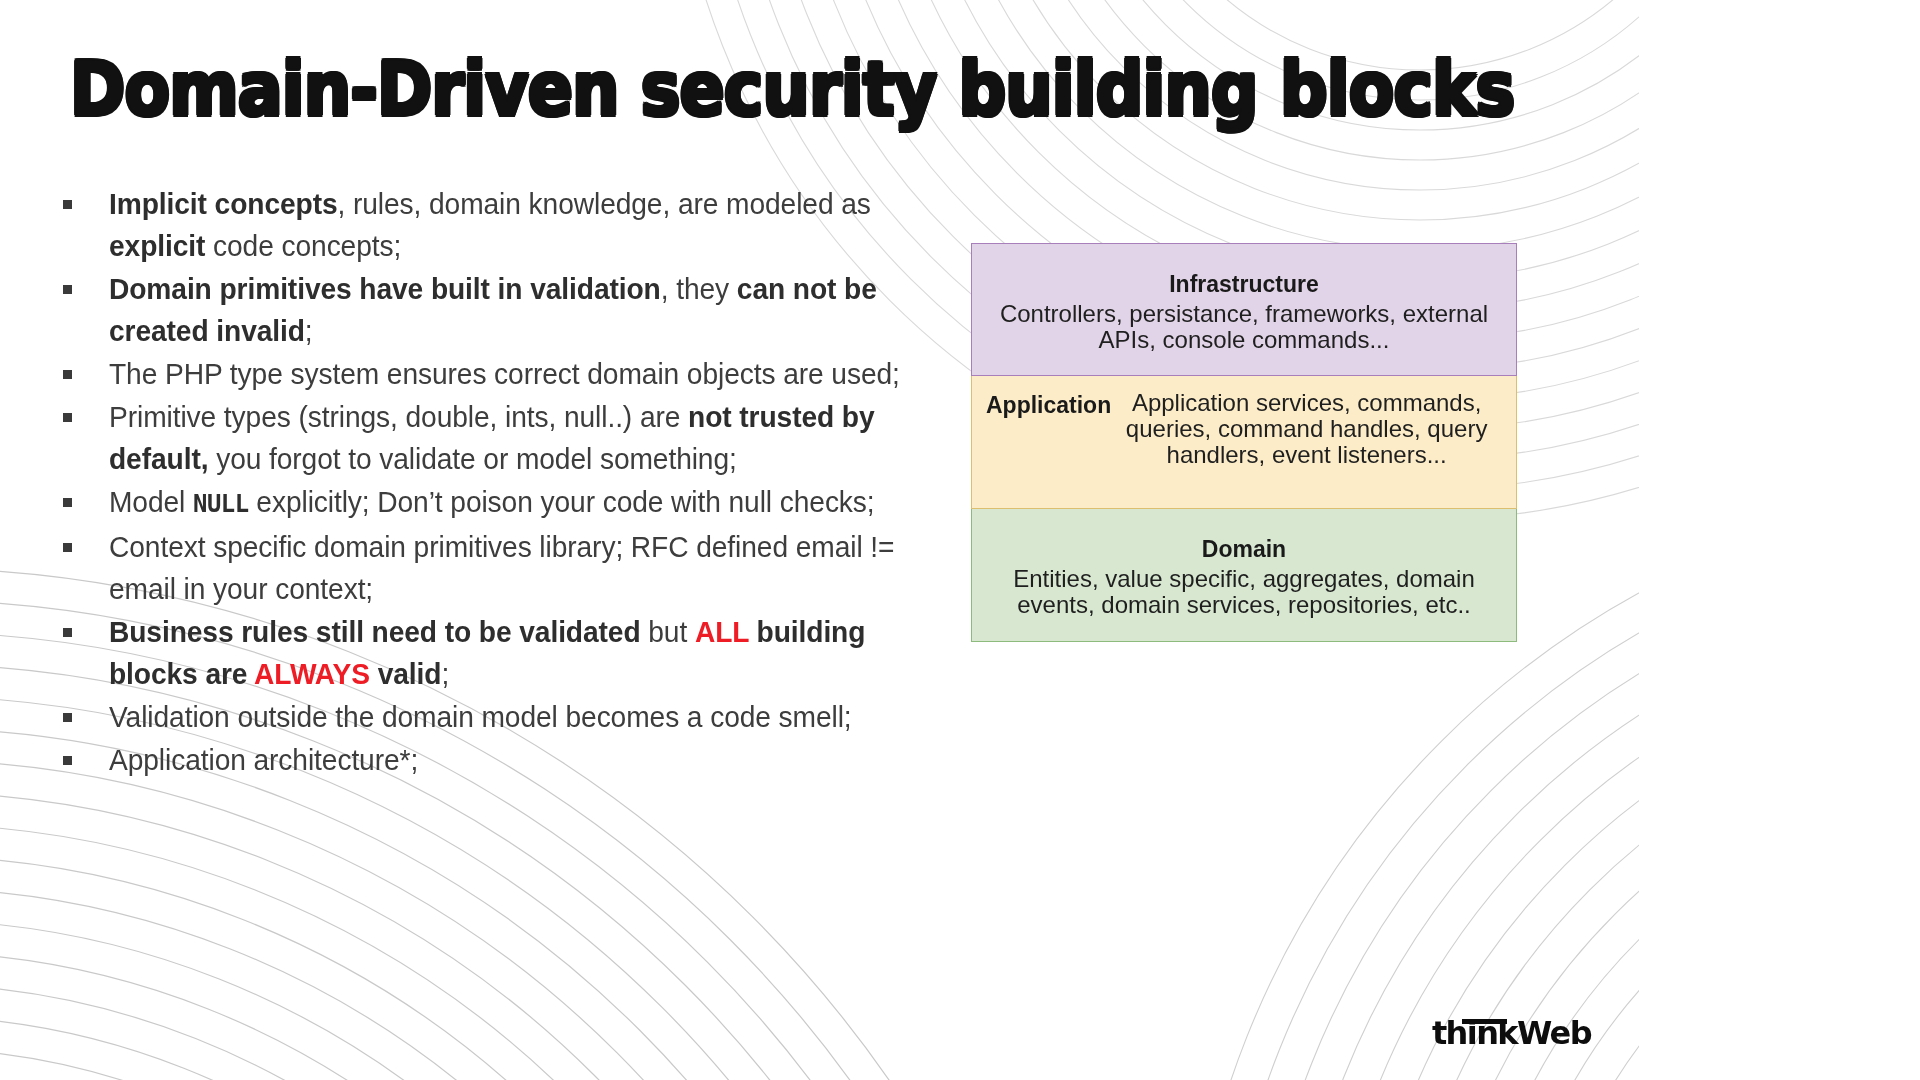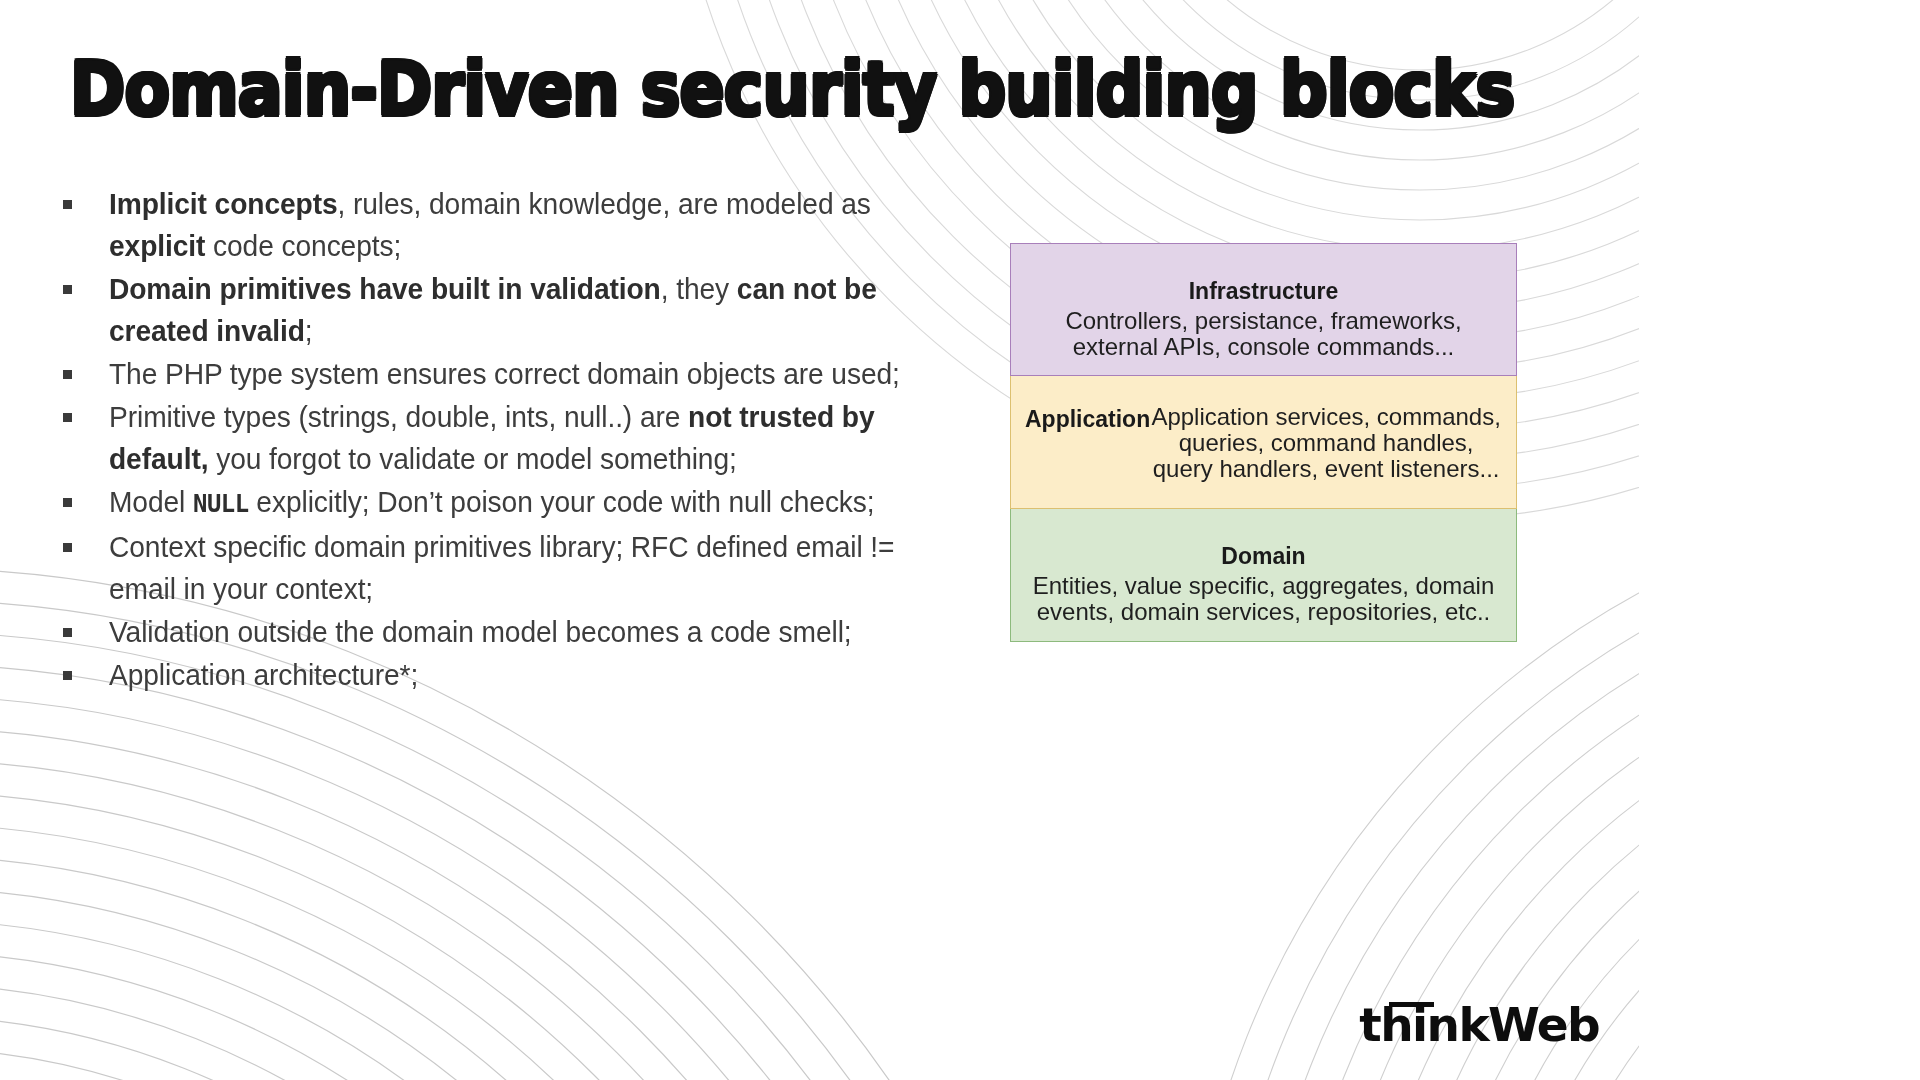--- a/index.html
+++ b/index.html
@@ -100,24 +100,23 @@
   
   #diagram {
     position: absolute;
     left: 971px;
     top: 243px;
     width: 546px;
     z-index: 3;
   }
   .layer {
     box-sizing: border-box;
-    padding: 28px 14px 12px 14px;
+    padding: 14px 14px 12px 14px;
     text-align: center;
     font-family: "Liberation Sans", sans-serif;
-    margin-left: 39px;
   }
   .layer-title {
     font-size: 23px;
     font-weight: 700;
     color: #1a1a1a;
     line-height: 30px;
     margin-bottom: 2px;
   }
   .layer-desc {
     font-size: 24px;
@@ -147,26 +146,26 @@
     border-top: none;
     height: 133px;
     display: flex;
     flex-direction: column;
     justify-content: center;
   }
 
   
   #logo {
     position: absolute;
-    right: 40px;
+    right: 48px;
     bottom: 28px;
     z-index: 4;
     font-family: "DejaVu Sans", sans-serif;
     font-weight: 700;
-    font-size: 47px;
+    font-size: 32px;
     color: #0d0d0d;
     letter-spacing: -1.6px;
     white-space: nowrap;
   }
   #logo .bar {
     position: absolute;
     left: 30px;
     top: 5px;
     width: 45px;
     height: 5px;
@@ -270,20 +269,26 @@
       <div class="bullet-row">
         <div class="bullet-marker">
           <span class="sq"></span>
         </div>
         <div class="bullet-text"><span>Context specific domain primitives library; RFC defined email != email in your context;</span></div>
       </div>
       <div class="bullet-row">
         <div class="bullet-marker">
           <span class="sq"></span>
         </div>
+        <div class="bullet-text"><b>Business rules still need to be validated</b><span> but </span><span class="red">ALL</span><b> building blocks are </b><span class="red">ALWAYS</span><b> valid</b><span>;</span></div>
+      </div>
+      <div class="bullet-row">
+        <div class="bullet-marker">
+          <span class="sq"></span>
+        </div>
         <div class="bullet-text"><span>Validation outside the domain model becomes a code smell;</span></div>
       </div>
       <div class="bullet-row">
         <div class="bullet-marker">
           <span class="sq"></span>
         </div>
         <div class="bullet-text"><span>Application architecture*;</span></div>
       </div>
     </div>
 

